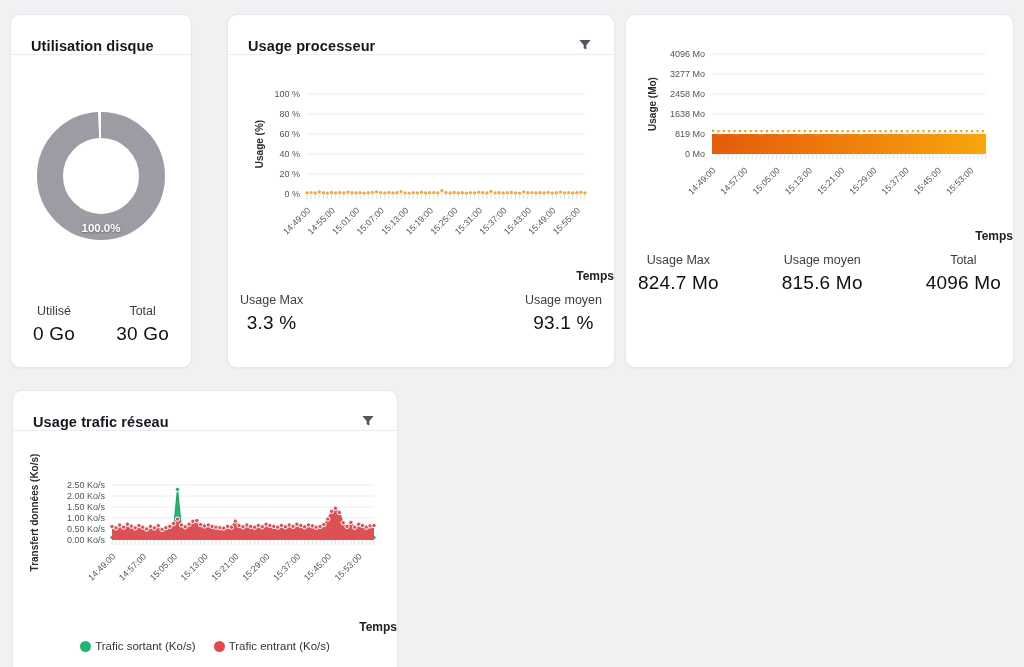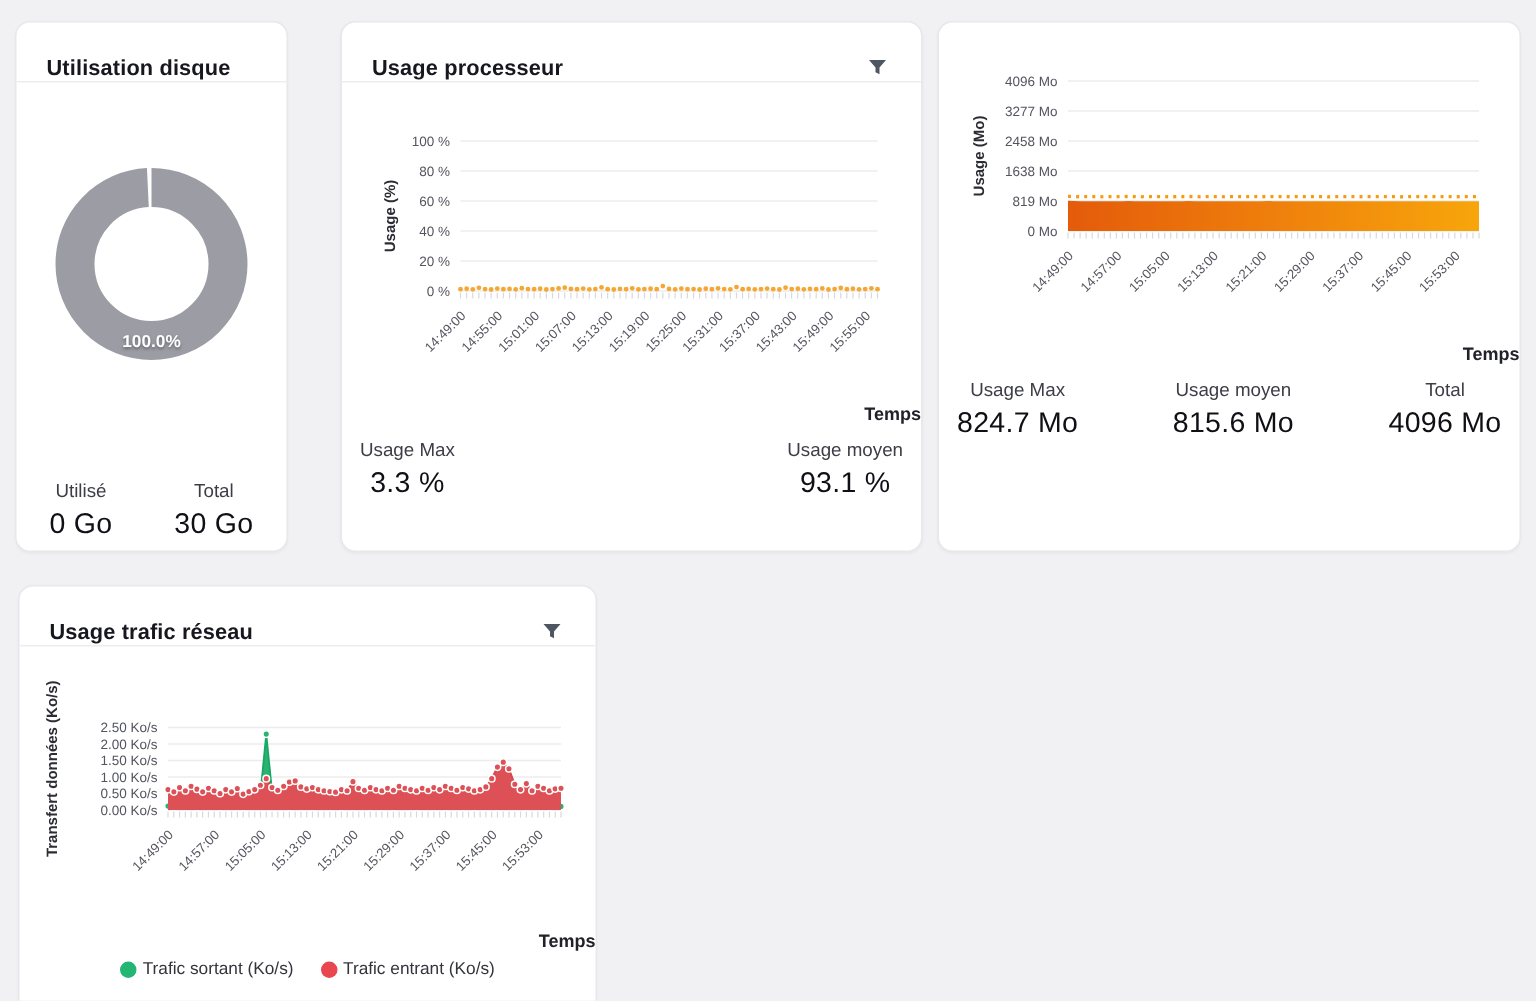--- a/index.html
+++ b/index.html
@@ -44,21 +44,21 @@
     font-weight: 700;
     color: #202129;
     margin-top: 18px;
   }
   .stats {
     display: flex;
     justify-content: space-between;
     padding: 0 12px;
     margin-top: 10px;
   }
-  .stats.two { padding: 0 22px; margin-top: 21px; }
+  .stats.two { padding: 0 22px; margin-top: 5px; }
   .stat { text-align: center; }
   .stat-label { font-size: 12.5px; color: #3c3d46; margin-bottom: 5px; }
   .stat-value { font-size: 19px; color: #0f0f15; font-weight: 400; letter-spacing: 0.2px; }
   .legend {
     display: flex;
     justify-content: center;
     align-items: center;
     gap: 18px;
     margin-top: 6px;
     font-size: 11.5px;

